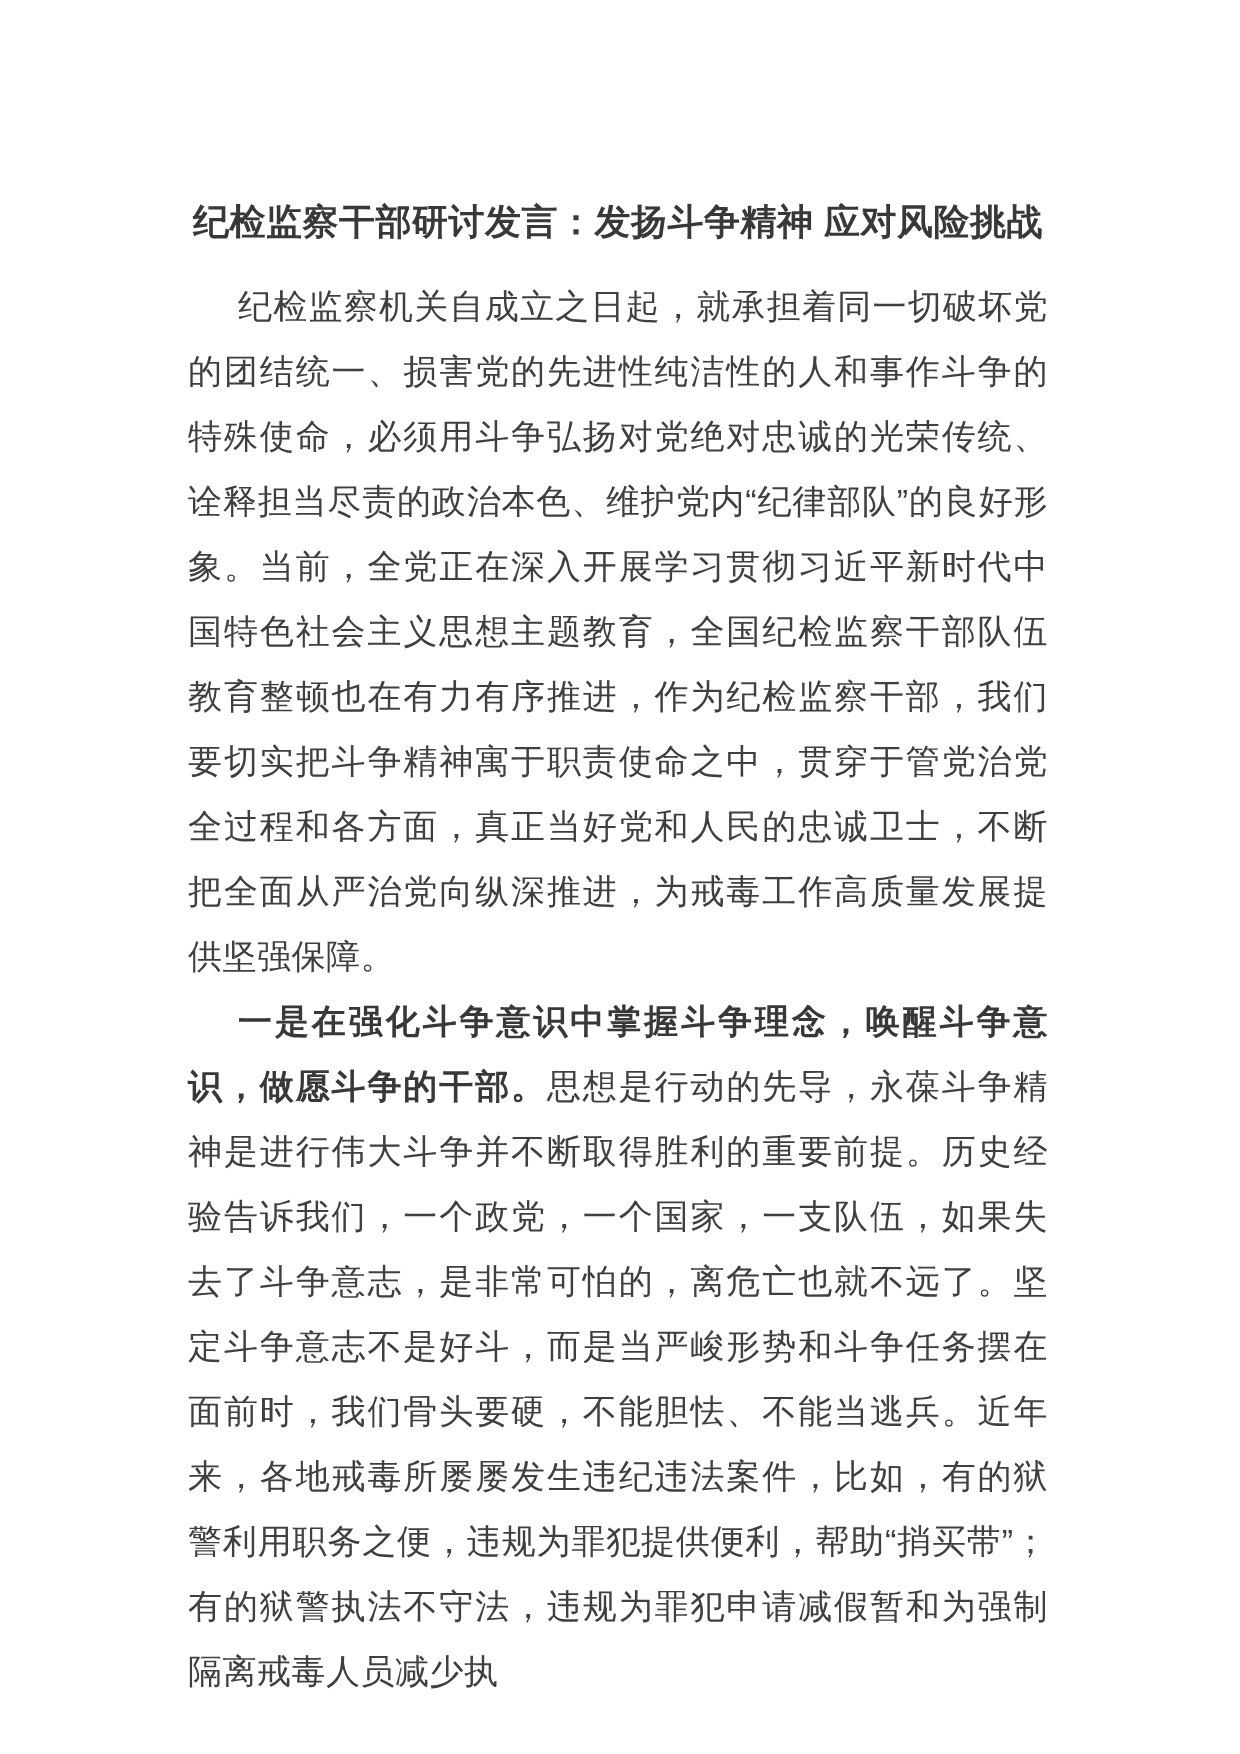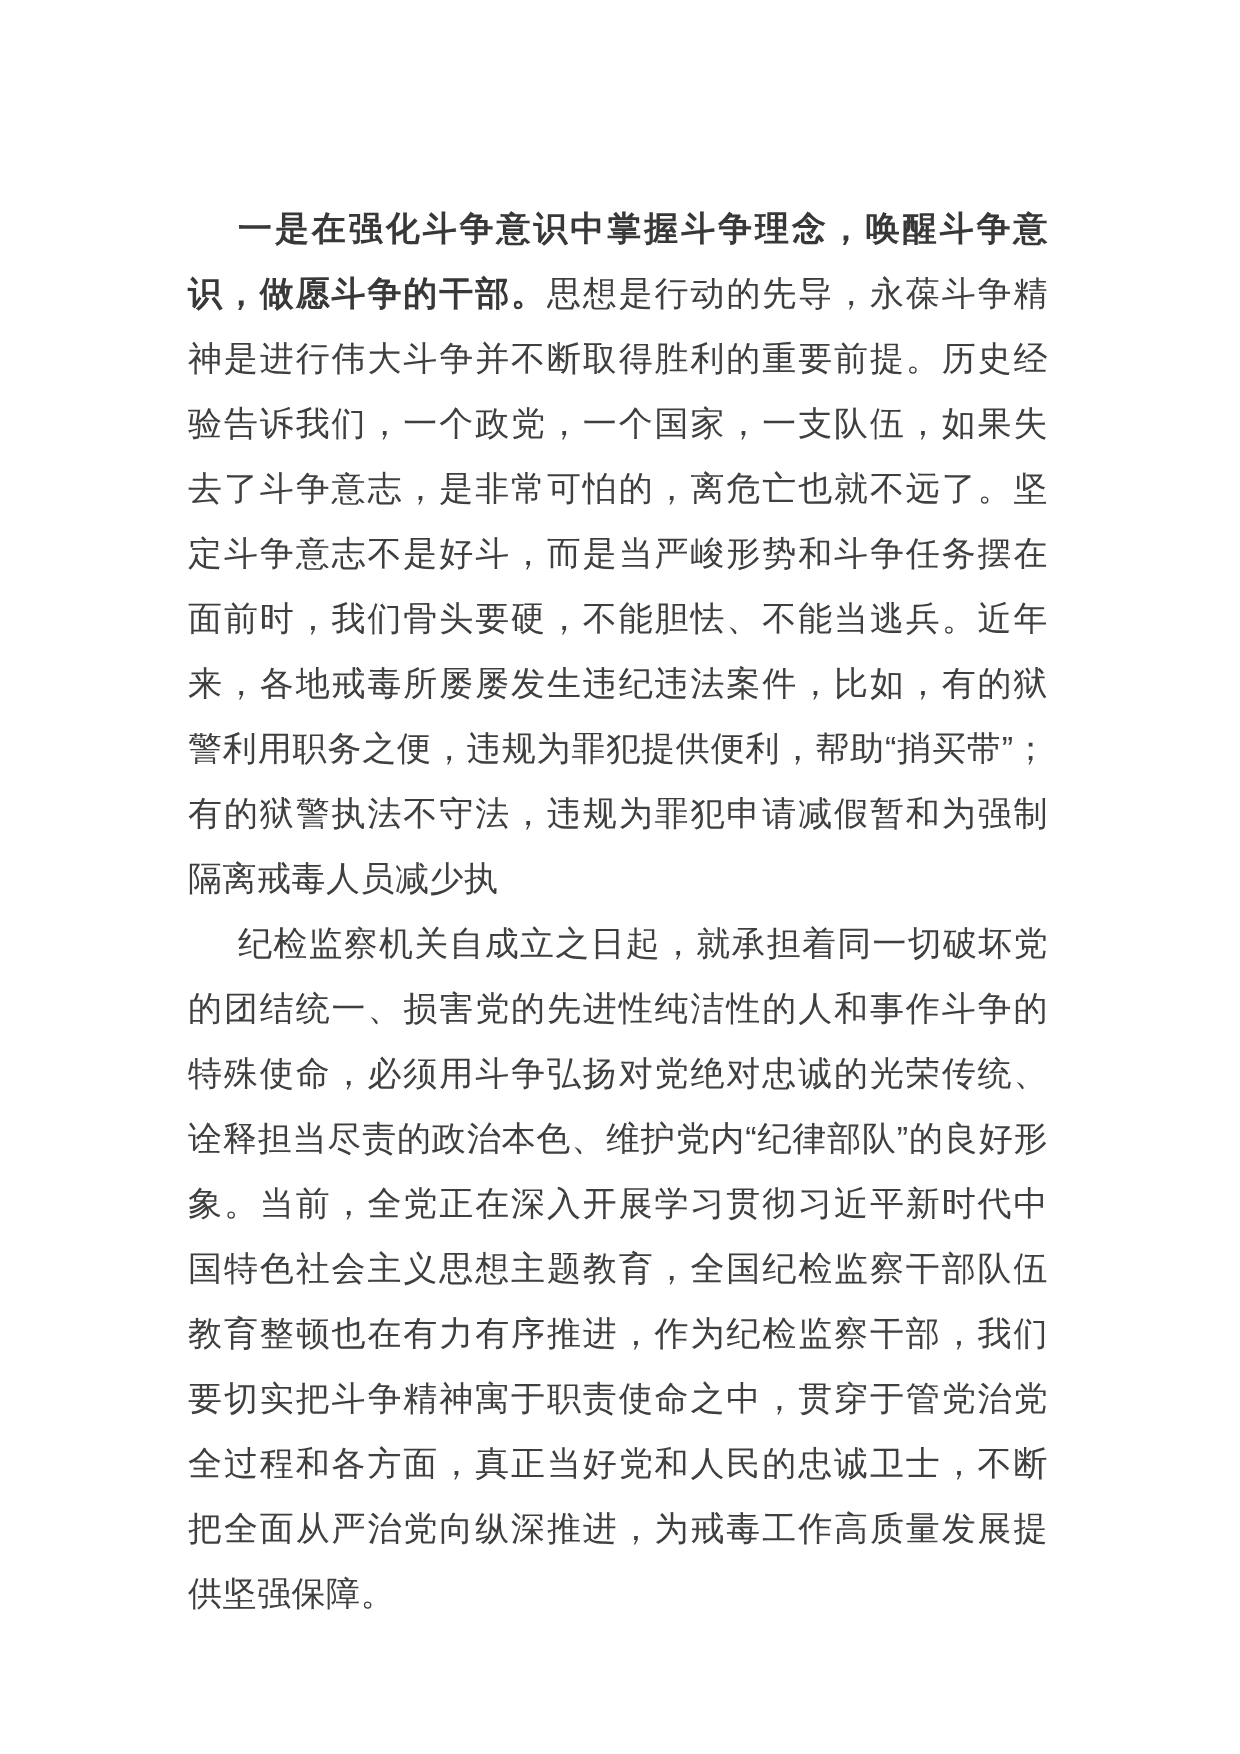--- a/index.html
+++ b/index.html
@@ -40,18 +40,19 @@
   .para .lead-bold {
     font-weight: 700;
     color: #383838;
   }
 </style>
 </head>
 <body>
 
 <div class="page">
 
+  <h1 class="doc-title">纪检监察干部研讨发言：发扬斗争精神 应对风险挑战</h1>
+
+  <p class="para"><span>纪检监察机关自成立之日起，就承担着同一切破坏党的团结统一、损害党的先进性纯洁性的人和事作斗争的特殊使命，必须用斗争弘扬对党绝对忠诚的光荣传统、诠释担当尽责的政治本色、维护党内“纪律部队”的良好形象。当前，全党正在深入开展学习贯彻习近平新时代中国特色社会主义思想主题教育，全国纪检监察干部队伍教育整顿也在有力有序推进，作为纪检监察干部，我们要切实把斗争精神寓于职责使命之中，贯穿于管党治党全过程和各方面，真正当好党和人民的忠诚卫士，不断把全面从严治党向纵深推进，为戒毒工作高质量发展提供坚强保障。</span></p>
 
   <p class="para"><span class="lead-bold">一是在强化斗争意识中掌握斗争理念，唤醒斗争意识，做愿斗争的干部。</span><span>思想是行动的先导，永葆斗争精神是进行伟大斗争并不断取得胜利的重要前提。历史经验告诉我们，一个政党，一个国家，一支队伍，如果失去了斗争意志，是非常可怕的，离危亡也就不远了。坚定斗争意志不是好斗，而是当严峻形势和斗争任务摆在面前时，我们骨头要硬，不能胆怯、不能当逃兵。近年来，各地戒毒所屡屡发生违纪违法案件，比如，有的狱警利用职务之便，违规为罪犯提供便利，帮助“捎买带”；有的狱警执法不守法，违规为罪犯申请减假暂和为强制隔离戒毒人员减少执</span></p>
-
-  <p class="para"><span>纪检监察机关自成立之日起，就承担着同一切破坏党的团结统一、损害党的先进性纯洁性的人和事作斗争的特殊使命，必须用斗争弘扬对党绝对忠诚的光荣传统、诠释担当尽责的政治本色、维护党内“纪律部队”的良好形象。当前，全党正在深入开展学习贯彻习近平新时代中国特色社会主义思想主题教育，全国纪检监察干部队伍教育整顿也在有力有序推进，作为纪检监察干部，我们要切实把斗争精神寓于职责使命之中，贯穿于管党治党全过程和各方面，真正当好党和人民的忠诚卫士，不断把全面从严治党向纵深推进，为戒毒工作高质量发展提供坚强保障。</span></p>
 
 </div>
 
 </body></html>

